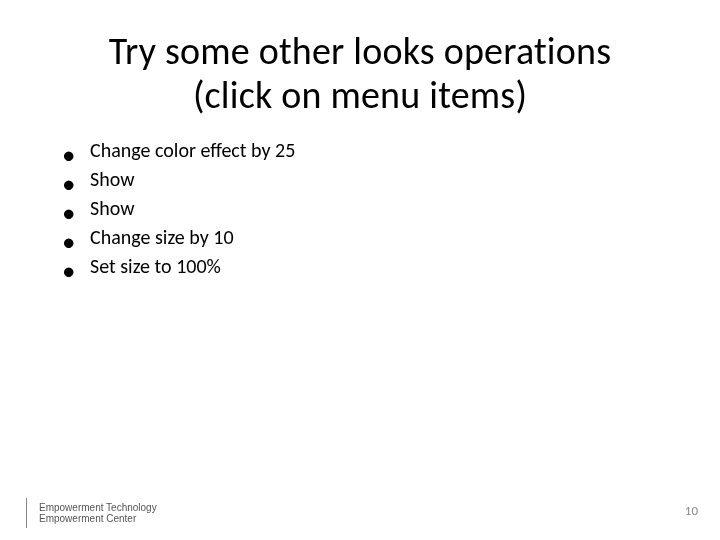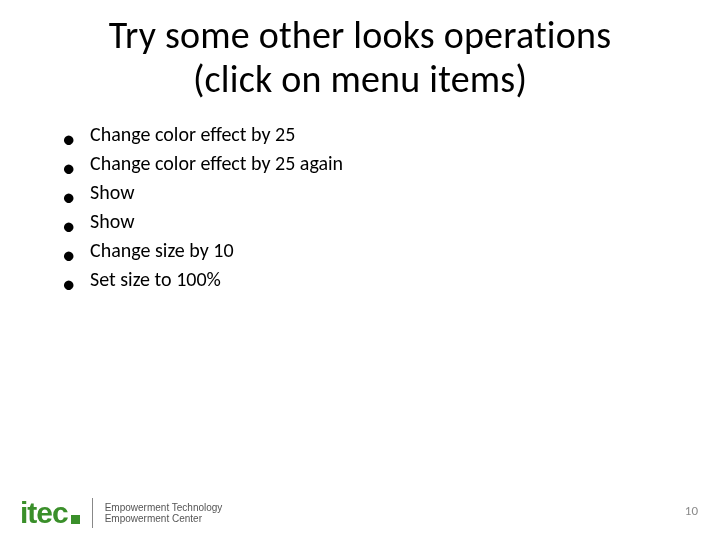--- a/index.html
+++ b/index.html
@@ -16,21 +16,21 @@
   .slide {
     width: 720px;
     height: 540px;
     position: relative;
     box-sizing: border-box;
   }
   .title {
     text-align: center;
     font-size: 38px;
     line-height: 1.15;
-    padding-top: 14px;
+    padding-top: 30px;
     font-weight: 400;
     letter-spacing: 0.2px;
   }
   .body {
     padding: 18px 54px 0 54px;
   }
   ul.bullets {
     list-style: none;
     margin: 0;
     padding: 0;
@@ -111,34 +111,29 @@
 <div class="slide">
 
   <div class="title">
     <span>Try some other looks operations</span><br>
     <span>(click on menu items)</span>
   </div>
 
   <div class="body">
     <ul class="bullets">
       <li><span>Change color effect by 25</span></li>
-      <li><span>Change color effect by 25 again</span></li>
       <li><span>Show</span></li>
       <li><span>Show</span></li>
       <li><span>Change size by 10</span></li>
       <li><span>Set size to 100%</span></li>
     </ul>
   </div>
 
   <div class="footer">
     <div class="logo">
-      <span class="logo-mark">
-        <span>itec</span>
-          <span class="square"></span>
-      </span>
       <span class="logo-divider"></span>
       <span class="logo-text">
         <span>Empowerment Technology</span><br>
         <span>Empowerment Center</span>
       </span>
     </div>
     <div class="page-number">10</div>
   </div>
 
 </div>

